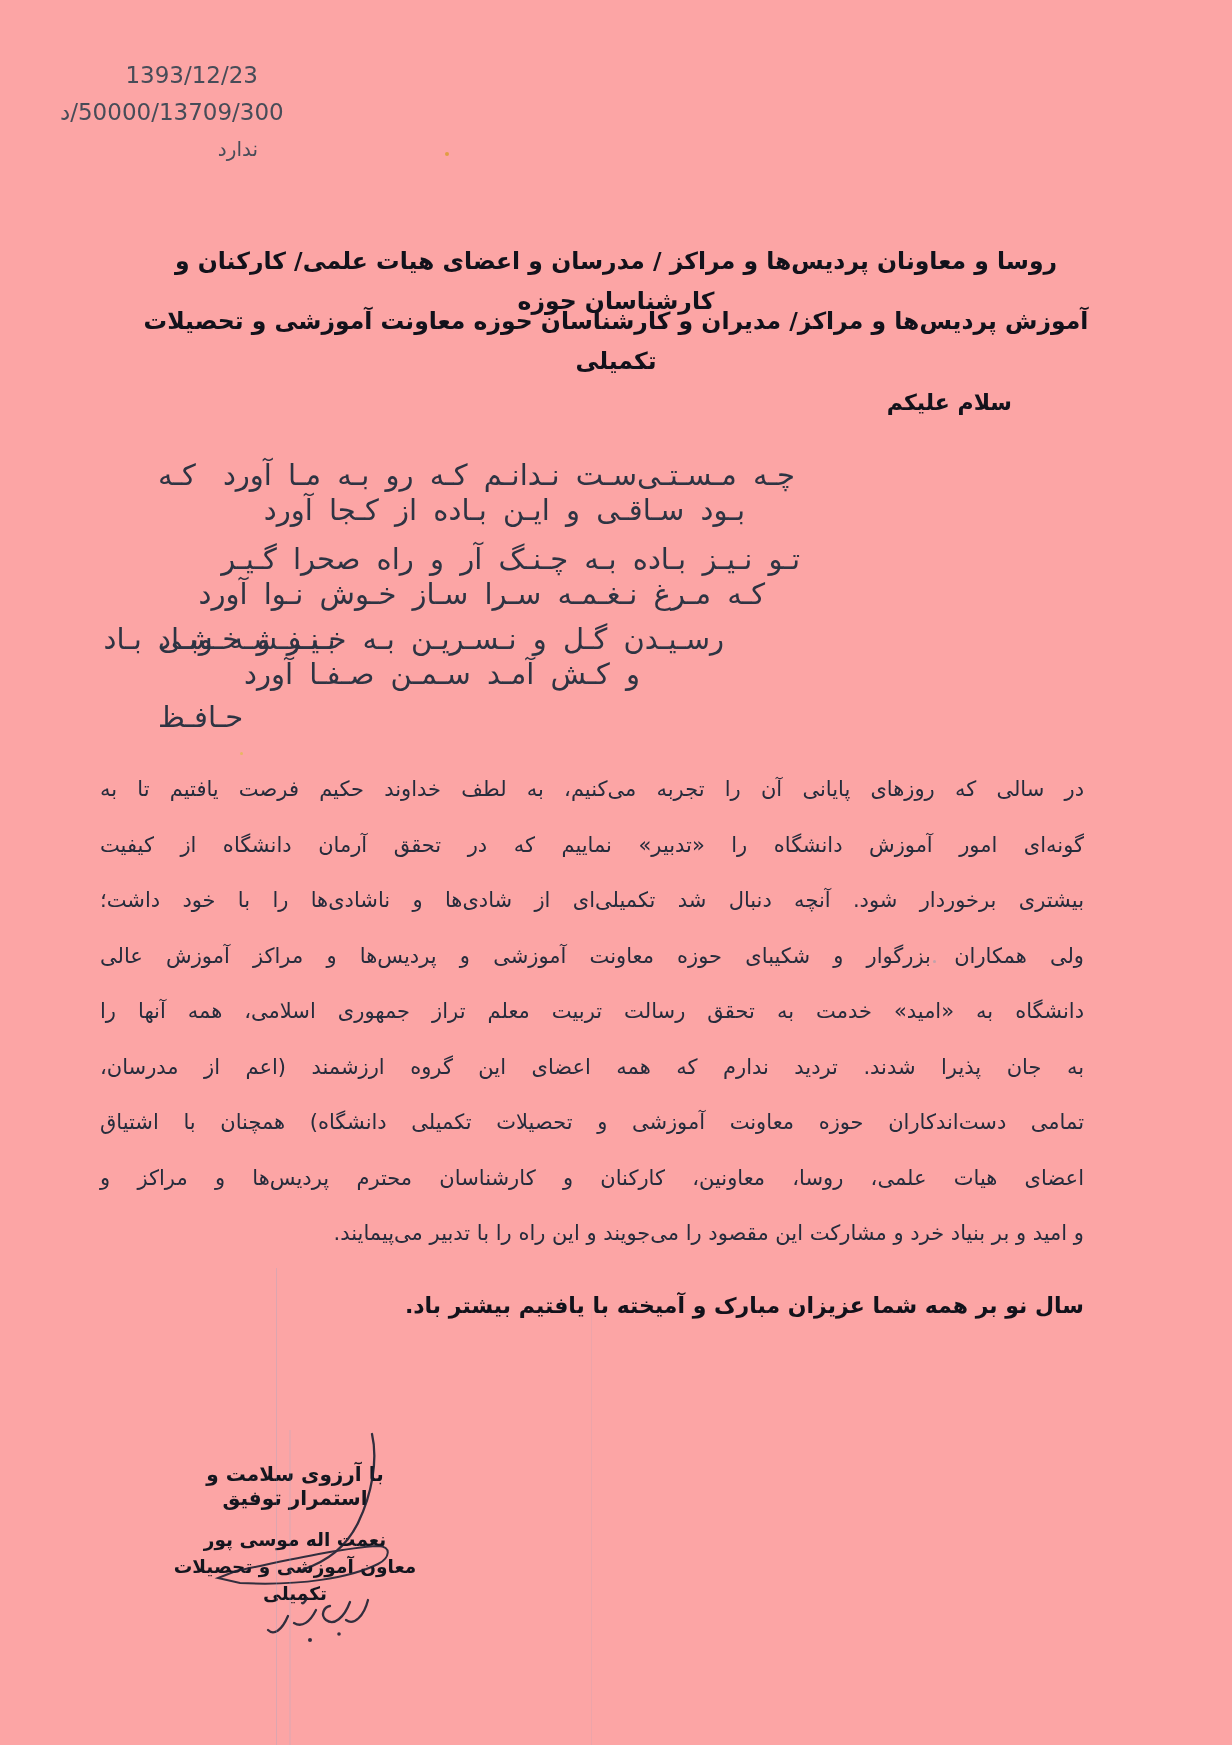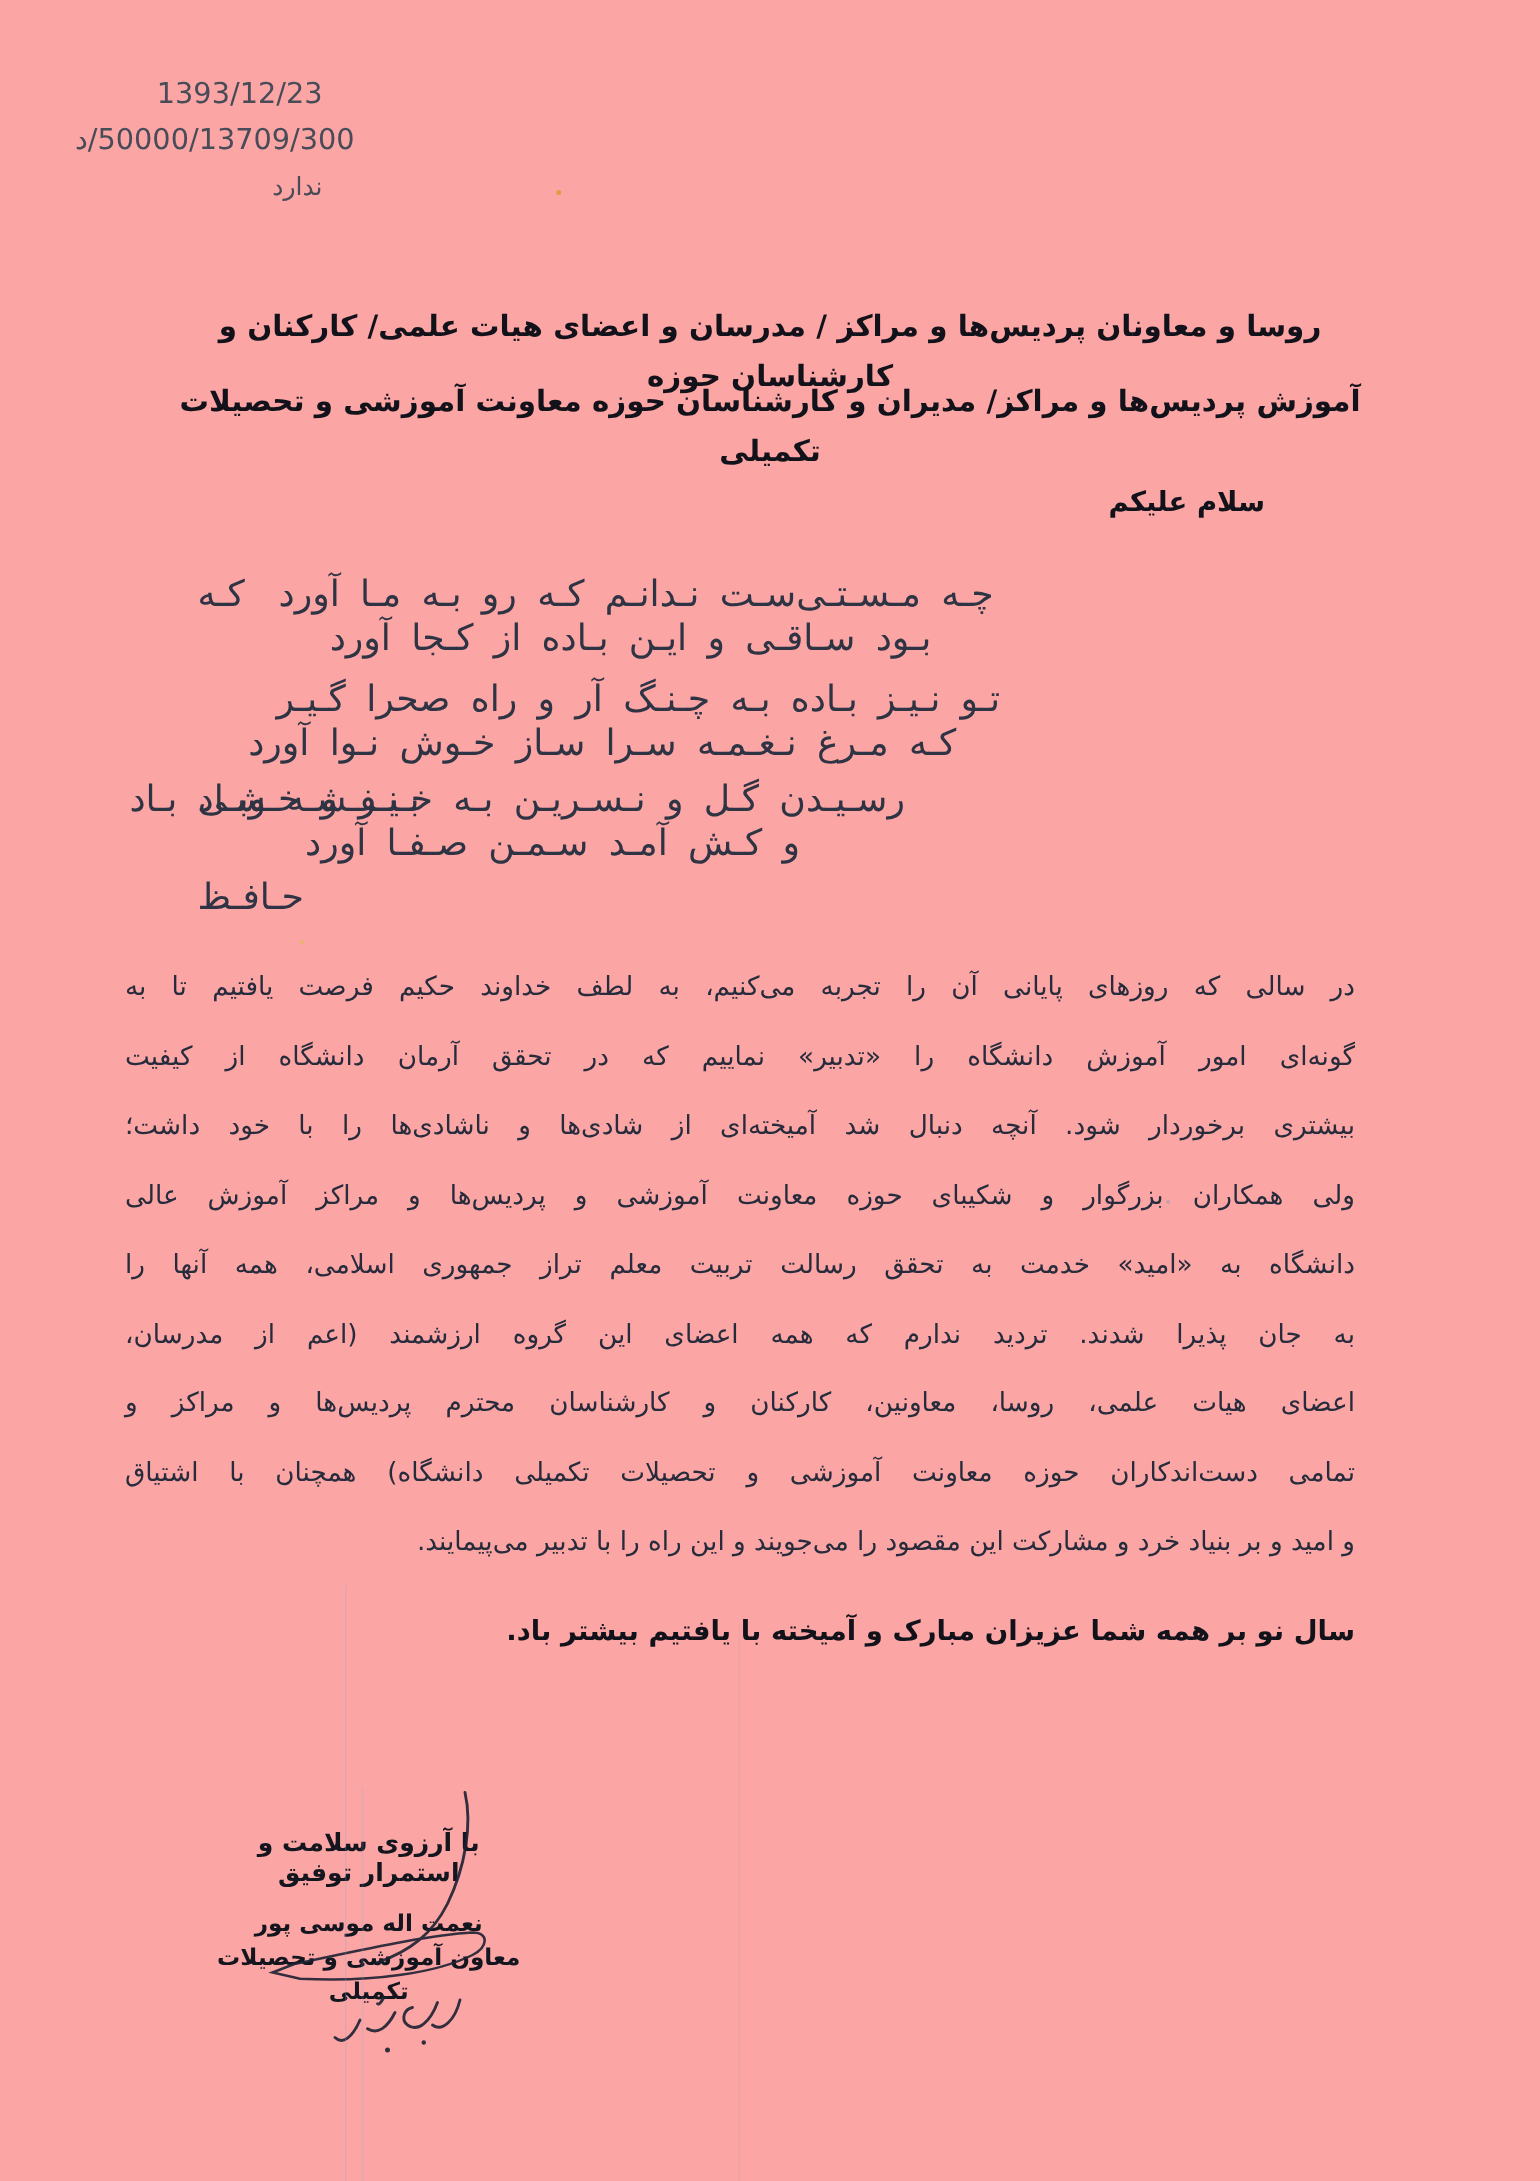--- a/index.html
+++ b/index.html
@@ -91,26 +91,26 @@
   <span class="poem-main" style="top:542px;right:432px;">تـو نـیـز بـاده بـه چـنـگ آر و راه صحرا گـیـر</span>
   <span class="poem-main" style="top:577px;right:467px;">کـه مـرغ نـغـمـه سـرا سـاز خـوش نـوا آورد</span>
   <span class="poem-main" style="top:622px;right:508px;">رسـیـدن گـل و نـسـریـن بـه خـیـر و خـوبـی بـاد</span>
   <span class="poem-tail" style="top:622px;">بـنـفـشـه شـاد</span>
   <span class="poem-main" style="top:657px;right:592px;">و کـش آمـد سـمـن صـفـا آورد</span>
   <span class="poet">حـافـظ</span>
 
   <div class="body-text">
     <div class="body-line">در سالی که روزهای پایانی آن را تجربه می‌کنیم، به لطف خداوند حکیم فرصت یافتیم تا به</div>
     <div class="body-line">گونه‌ای امور آموزش دانشگاه را «تدبیر» نماییم که در تحقق آرمان دانشگاه از کیفیت</div>
-    <div class="body-line">بیشتری برخوردار شود. آنچه دنبال شد آمیخته‌ای از شادی‌ها و ناشادی‌ها را با خود داشت؛</div>
+    <div class="body-line">بیشتری برخوردار شود. آنچه دنبال شد تکمیلی‌ای از شادی‌ها و ناشادی‌ها را با خود داشت؛</div>
     <div class="body-line">ولی همکاران بزرگوار و شکیبای حوزه معاونت آموزشی و پردیس‌ها و مراکز آموزش عالی</div>
     <div class="body-line">دانشگاه به «امید» خدمت به تحقق رسالت تربیت معلم تراز جمهوری اسلامی، همه آنها را</div>
     <div class="body-line">به جان پذیرا شدند. تردید ندارم که همه اعضای این گروه ارزشمند (اعم از مدرسان،</div>
+    <div class="body-line">تمامی دست‌اندکاران حوزه معاونت آموزشی و تحصیلات تکمیلی دانشگاه) همچنان با اشتیاق</div>
     <div class="body-line">اعضای هیات علمی، روسا، معاونین، کارکنان و کارشناسان محترم پردیس‌ها و مراکز و</div>
-    <div class="body-line">تمامی دست‌اندکاران حوزه معاونت آموزشی و تحصیلات تکمیلی دانشگاه) همچنان با اشتیاق</div>
     <div class="body-line last">و امید و بر بنیاد خرد و مشارکت این مقصود را می‌جویند و این راه را با تدبیر می‌پیمایند.</div>
   </div>
 
   <div class="closing">سال نو بر همه شما عزیزان مبارک و آمیخته با یافتیم بیشتر باد.</div>
 
   <div class="sig">
     <div class="sig-wish">با آرزوی سلامت و استمرار توفیق</div>
     <div class="sig-name">نعمت اله موسی پور</div>
     <div class="sig-title">معاون آموزشی و تحصیلات تکمیلی</div>
   </div>

